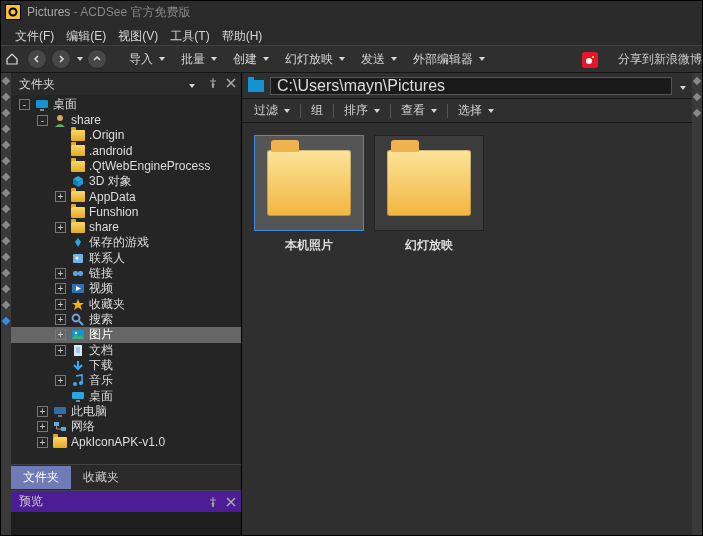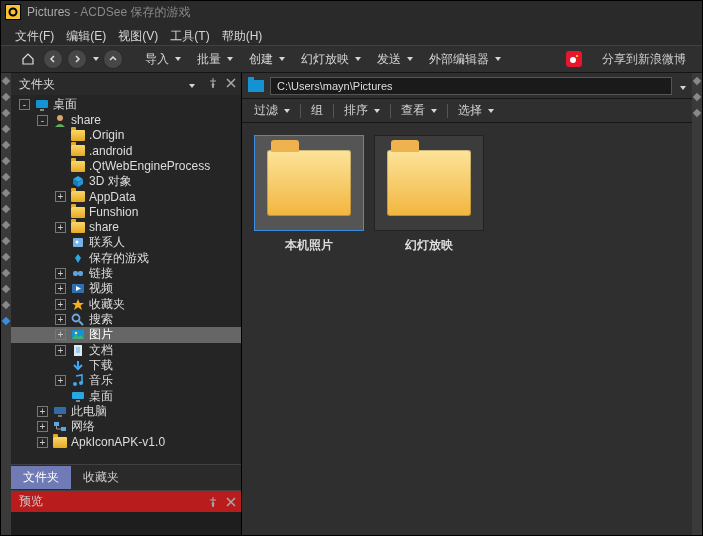--- a/index.html
+++ b/index.html
@@ -3,51 +3,51 @@
 <meta charset="utf-8">
 <style>
 * { margin: 0; padding: 0; box-sizing: border-box; font-family: "Microsoft YaHei", "Segoe UI", sans-serif; }
 body { background: #1e1e1e; color: #ccc; width: 703px; height: 536px; overflow: hidden; font-size: 12px; }
 .window { width: 100%; height: 100%; display: flex; flex-direction: column; border: 1px solid #000; }
 .titlebar { height: 22px; background: #2a2a2a; display: flex; align-items: center; padding-left: 4px; color: #aaa; font-size: 12px; gap: 6px; }
 .app-icon { width: 16px; height: 16px; background: #f9c233; border: 1px solid #000; display: inline-flex; align-items: center; justify-content: center; }
 .app-icon svg { width: 10px; height: 10px; }
 .menubar { height: 22px; background: #2a2a2a; display: flex; align-items: flex-end; padding-left: 8px; font-size: 12px; }
 .menubar-item { padding: 0 6px; cursor: pointer; color: #d6d6d6; }
-.toolbar { height: 28px; background: #2f2f2f; display: flex; align-items: center; padding: 0 16px; gap: 4px; border-top: 1px solid #414141; border-bottom: 1px solid #151515; }
+.toolbar { height: 28px; background: #2f2f2f; display: flex; align-items: center; padding: 0 0; gap: 4px; border-top: 1px solid #414141; border-bottom: 1px solid #151515; }
 .tb-btn { width: 22px; height: 22px; display: inline-flex; align-items: center; justify-content: center; border-radius: 50%; }
 .tb-menu { color: #d6d6d6; font-size: 12px; padding: 0 6px; display: inline-flex; align-items: center; gap: 4px; cursor: pointer; }
 .chev::after { content: ""; display: inline-block; width: 0; height: 0; border-left: 3px solid transparent; border-right: 3px solid transparent; border-top: 4px solid #d6d6d6; margin-left: 2px; }
-.weibo { display: inline-flex; align-items: flex-start; gap: 20px; }
+.weibo { display: inline-flex; align-items: flex-end; gap: 20px; }
 .weibo-ico { width: 16px; height: 16px; background: #e6162d; border-radius: 3px; display: inline-flex; align-items: center; justify-content: center; }
 .body-area { flex: 1; display: flex; min-height: 0; }
 .sidebar { width: 231px; background: #252525; display: flex; flex-direction: column; border-right: 1px solid #000; }
 .panel-title { height: 22px; background: #2a2a2a; display: flex; align-items: center; justify-content: space-between; padding: 0 4px 0 8px; font-size: 12px; color: #ddd; }
 .panel-ctrl { display: flex; gap: 6px; }
 .tree { flex: 1; overflow: hidden; padding-top: 2px; }
 .tree-row { display: flex; align-items: center; height: 15.35px; font-size: 12px; color: #ddd; white-space: nowrap; cursor: pointer; }
 .tree-row.sel { background: #666; color: #fff; }
 .exp { width: 11px; height: 11px; border: 1px solid #777; color: #ccc; font-size: 10px; line-height: 9px; text-align: center; margin-right: 4px; flex-shrink: 0; }
 .gap { display: inline-block; flex-shrink: 0; }
 .ico { width: 15px; height: 13px; margin-right: 4px; flex-shrink: 0; display: inline-flex; align-items: center; justify-content: center; }
 .fold { background: linear-gradient(#f9d868, #e6a923); border-radius: 1px; height: 11px; width: 14px; position: relative; }
 .fold::before { content: ""; position: absolute; top: -3px; left: 0; width: 5px; height: 3px; background: #e6a923; border-radius: 1px 1px 0 0; }
 .rail { width: 10px; background: #3a3a3a; display:flex; flex-direction:column; }
 .rail-diamond { width: 6px; height: 6px; background: #888; transform: rotate(45deg); margin: 5px auto; }
 .rail-diamond.blue { background: #3a8de0; }
 .sidebar-tabs { height: 26px; display: flex; align-items: center; background: #2a2a2a; border-top: 1px solid #414141; }
 .s-tab { padding: 3px 12px; font-size: 12px; }
 .s-tab.active { background: #707ab5; color: #fff; }
-.preview-hdr { height: 22px; background: #b91c1c; display: flex; align-items: center; justify-content: space-between; padding: 0 4px 0 8px; font-size: 12px; border-top: 1px solid #414141; }
+.preview-hdr { height: 22px; background: #4c1d95; display: flex; align-items: center; justify-content: space-between; padding: 0 4px 0 8px; font-size: 12px; border-top: 1px solid #414141; }
 .preview-body { height: 23px; background: #1e1e1e; }
 .main { flex: 1; background: #2f2f2f; display: flex; flex-direction: column; }
 .pathbar { height: 26px; display: flex; align-items: center; padding: 0 6px; gap: 6px; border-bottom: 1px solid #151515; }
 .path-ico { width: 16px; height: 12px; background: #1392d4; position: relative; }
 .path-ico::before { content: ""; position: absolute; top: -3px; left: 0; width: 6px; height: 3px; background: #1392d4; }
-.path-input { flex: 1; background: #1a1a1a; border: 1px solid #555; height: 18px; color: #dedede; padding: 0 6px; font-size: 11px; }
+.path-input { flex: 1; background: #1a1a1a; border: 1px solid #555; height: 18px; color: #dedede; padding: 0 6px; font-size: 16px; }
 .filterbar { height: 24px; display: flex; align-items: center; padding: 0 6px; gap: 2px; font-size: 12px; border-bottom: 1px solid #151515; }
 .fb-item { padding: 0 6px; display: inline-flex; align-items: center; gap: 4px; cursor: pointer; color: #d6d6d6; }
 .thumbs { flex: 1; padding: 12px; display: flex; gap: 10px; align-items: flex-start; background: #2f2f2f; }
 .thumb { width: 110px; font-weight: bold; }
 .thumb-img { width: 110px; height: 96px; background: #3c3c3c; border: 1px solid #222; display: flex; align-items: center; justify-content: center; }
 .thumb.sel .thumb-img { background: #555; border-color: #3a8de0; }
 .big-folder { width: 84px; height: 66px; background: linear-gradient(#fce49a, #f2b53f); border-radius: 3px; position: relative; box-shadow: inset 0 0 0 1px rgba(0,0,0,0.2); }
 .big-folder::before { content: ""; position: absolute; top: -10px; left: 4px; width: 28px; height: 12px; background: #eeb24e; border-radius: 3px 3px 0 0; }
 .thumb-label { text-align: center; font-size: 12px; color: #ddd; padding-top: 6px; }
 .pin-ico, .x-ico { width: 12px; height: 12px; color: #aaa; cursor: pointer; }
@@ -58,21 +58,21 @@
 </head>
 <body>
 
 <div class="window">
   <div class="titlebar">
     <span class="app-icon">
       <svg viewBox="0 0 10 10">
           <circle cx="5" cy="5" r="3.5" fill="none" stroke="#000" stroke-width="2"></circle>
         </svg>
     </span>
-    <span><span>Pictures</span><span class="title-muted"> - ACDSee 保存的游戏</span></span>
+    <span><span>Pictures</span><span class="title-muted"> - ACDSee 官方免费版</span></span>
   </div>
 
   <div class="menubar">
     <span class="menubar-item">文件(F)</span>
     <span class="menubar-item">编辑(E)</span>
     <span class="menubar-item">视图(V)</span>
     <span class="menubar-item">工具(T)</span>
     <span class="menubar-item">帮助(H)</span>
   </div>
 
@@ -230,35 +230,35 @@
             <span class="ico">
               <span class="fold"></span>
             </span>
             <span>share</span>
           </div>
           <div class="tree-row">
             <span class="gap" style="width: 44px;"></span>
             <span class="gap" style="width: 15px;"></span>
             <span class="ico">
               <svg width="14" height="13" viewBox="0 0 14 13">
+                <path d="M7 2 L10 6 L7 11 L4 6 Z" fill="#2aa7e0"></path>
+              </svg>
+            </span>
+            <span>保存的游戏</span>
+          </div>
+          <div class="tree-row">
+            <span class="gap" style="width: 44px;"></span>
+            <span class="gap" style="width: 15px;"></span>
+            <span class="ico">
+              <svg width="14" height="13" viewBox="0 0 14 13">
                 <rect x="2" y="2" width="10" height="9" fill="#74b2e8" rx="1"></rect>
                 <circle cx="6" cy="6" r="1.5" fill="#fff"></circle>
               </svg>
             </span>
             <span>联系人</span>
-          </div>
-          <div class="tree-row">
-            <span class="gap" style="width: 44px;"></span>
-            <span class="gap" style="width: 15px;"></span>
-            <span class="ico">
-              <svg width="14" height="13" viewBox="0 0 14 13">
-                <path d="M7 2 L10 6 L7 11 L4 6 Z" fill="#2aa7e0"></path>
-              </svg>
-            </span>
-            <span>保存的游戏</span>
           </div>
           <div class="tree-row">
             <span class="gap" style="width: 44px;"></span>
             <span class="exp">+</span>
             <span class="ico">
               <svg width="14" height="13" viewBox="0 0 14 13">
                 <rect x="2" y="4" width="5" height="5" fill="#5aa6e0" rx="2"></rect>
                 <rect x="7" y="4" width="5" height="5" fill="#5aa6e0" rx="2"></rect>
               </svg>
             </span>

